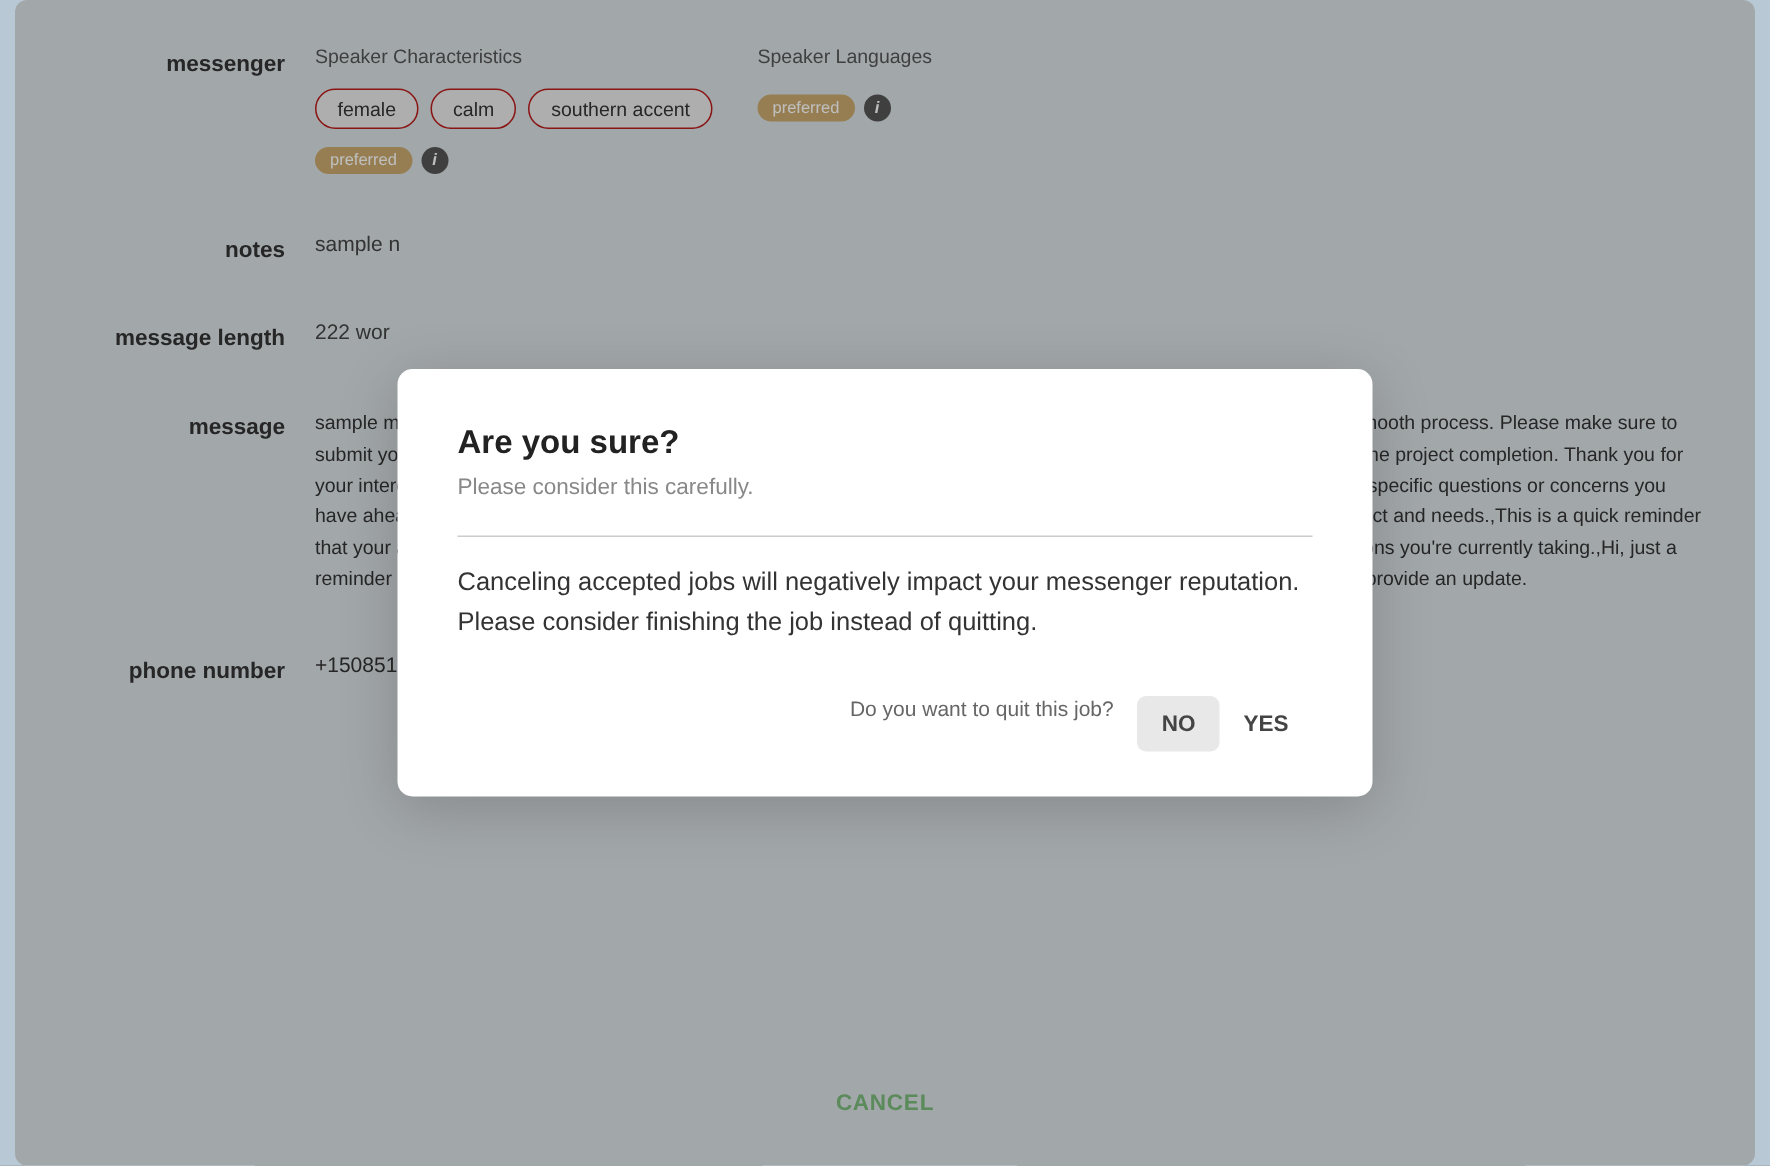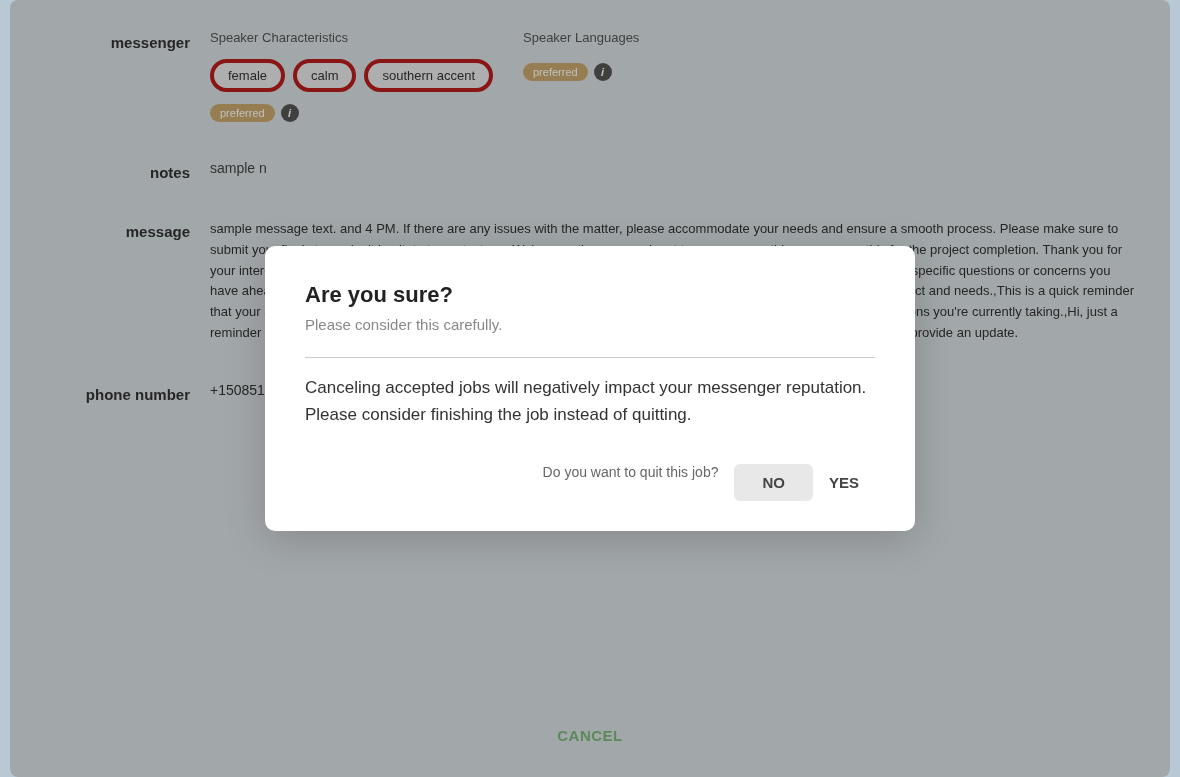--- a/index.html
+++ b/index.html
@@ -70,21 +70,21 @@
     }
 
     .tags-row {
       display: flex;
       gap: 8px;
       flex-wrap: wrap;
     }
 
     .tag {
       background: #e8e8e8;
-      border: 4px solid #b91c1c;
+      border: 1px solid #b91c1c;
       border-radius: 20px;
       padding: 5px 14px;
       font-size: 13px;
       color: #333;
     }
 
     .preferred-row {
       display: flex;
       align-items: center;
       gap: 6px;
@@ -219,21 +219,21 @@
       color: #666;
       margin-right: 16px;
     }
 
     .btn-no {
       background: #e8e8e8;
       border: none;
       color: #444;
       font-size: 15px;
       font-weight: 600;
-      padding: 10px 28px;
+      padding: 10px 16px;
       border-radius: 6px;
       cursor: pointer;
     }
 
     .btn-yes {
       background: transparent;
       border: none;
       color: #444;
       font-size: 15px;
       font-weight: 600;
@@ -282,20 +282,26 @@
       </div>
     </div>
 
     <div class="field-row">
       <div class="field-label">notes</div>
       <div class="field-content">
         <span class="notes-text">sample n</span>
       </div>
     </div>
 
+    <div class="field-row">
+      <div class="field-label">message length</div>
+      <div class="field-content">
+        <span class="message-length-text">222 wor</span>
+      </div>
+    </div>
 
     <div class="field-row">
       <div class="field-label">message</div>
       <div class="field-content">
         <span class="message-text">sample message text. and 4 PM. If there are any issues with the matter, please accommodate your needs and ensure a smooth process. Please make sure to submit your final steps, don't hesitate to contact me. We're counting on your input to ensure everything goes smoothly for the project completion. Thank you for your interest in our services! We wanted to confirm that your consultation is set for next Monday at 11 AM. If there are any specific questions or concerns you have ahead of the meeting, feel free to reach out to us. We look forward to discussing how we can help you with your project and needs.,This is a quick reminder that your appointment with Dr. Smith is tomorrow at 10 AM. Be sure to bring your insurance card and a list of any medications you're currently taking.,Hi, just a reminder about the team call at 3 PM today. We will discuss the new project timeline and deliverables. Please be ready to provide an update.</span>
       </div>
     </div>
 
     <div class="field-row">
       <div class="field-label">phone number</div>

